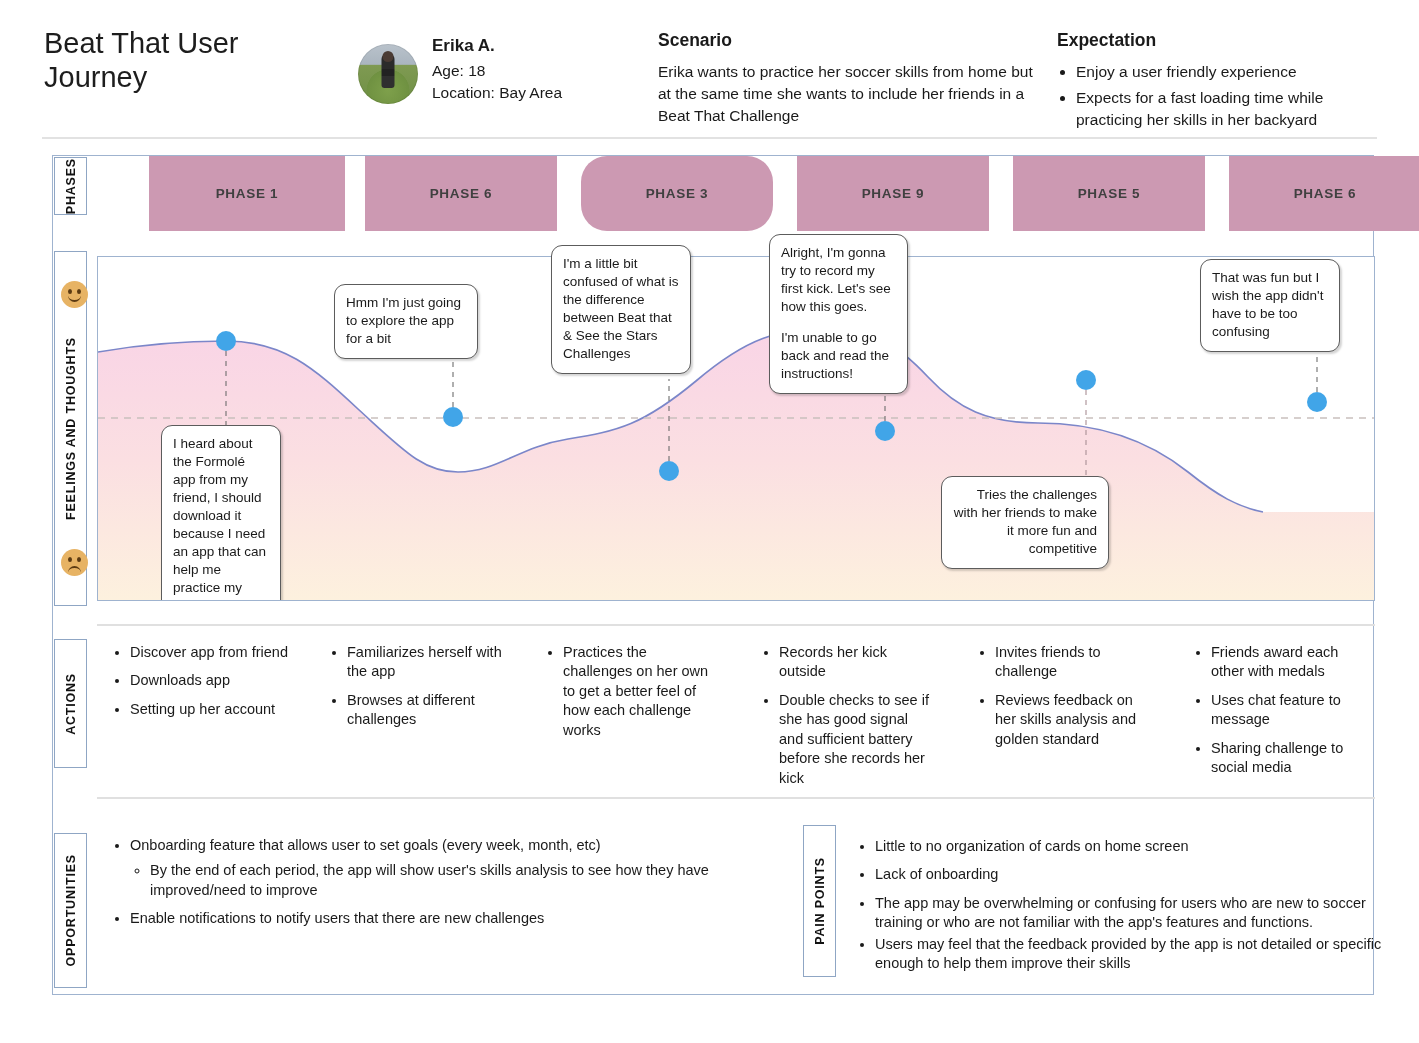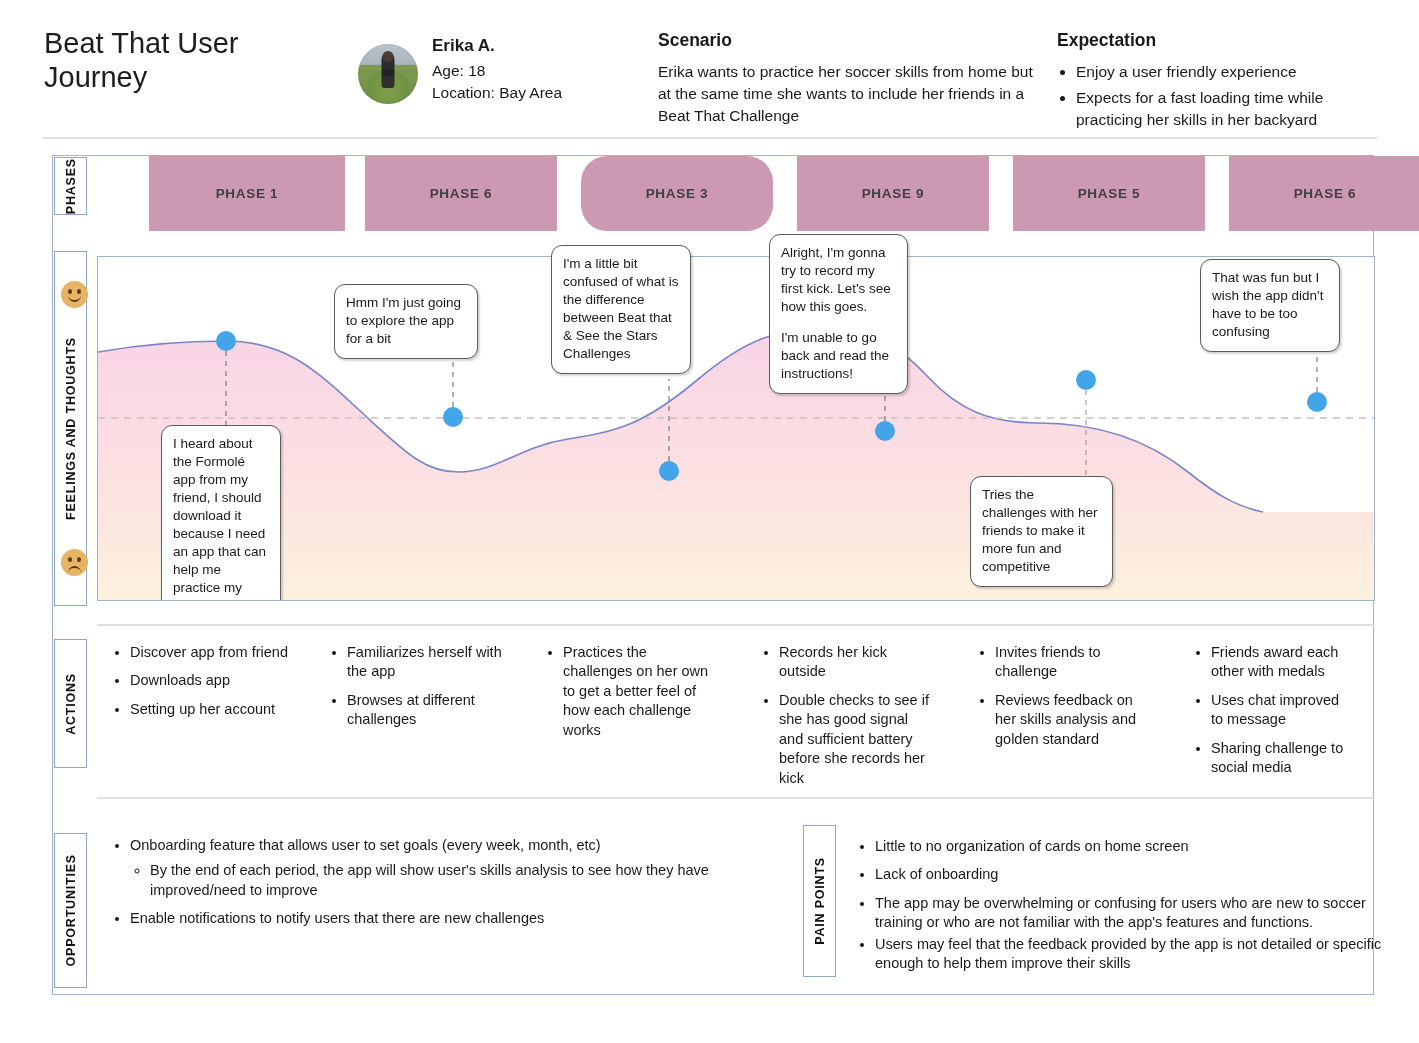--- a/index.html
+++ b/index.html
@@ -206,21 +206,21 @@
   <div class="bubble" style="left:281px; top:128px; width:144px;">
     <p>Hmm I'm just going to explore the app for a bit</p>
   </div>
   <div class="bubble" style="left:498px; top:89px; width:140px;">
     <p>I'm a little bit confused of what is the difference between Beat that &amp; See the Stars Challenges</p>
   </div>
   <div class="bubble" style="left:716px; top:78px; width:139px;">
     <p>Alright, I'm gonna try to record my first kick. Let's see how this goes.</p>
     <p>I'm unable to go back and read the instructions!</p>
   </div>
-  <div class="bubble" style="left:917px; top:320px; width:143px;">
+  <div class="bubble" style="left:888px; top:320px; width:168px;text-align:right;">
     <p>Tries the challenges with her friends to make it more fun and competitive</p>
   </div>
   <div class="bubble" style="left:1147px; top:103px; width:140px;">
     <p>That was fun but I wish the app didn't have to be too confusing</p>
   </div>
 
   <div class="sep" style="left:44px; top:468px; width:1278px;"></div>
 
   <div class="vlabel" style="left:1px; top:483px; width:33px; height:129px;">
     <span>ACTIONS</span>
@@ -252,21 +252,21 @@
   </div>
   <div class="act-col" style="left:925px; top:487px; width:164px;">
     <ul class="bullets">
       <li>Invites friends to challenge</li>
       <li>Reviews feedback on her skills analysis and golden standard</li>
     </ul>
   </div>
   <div class="act-col" style="left:1141px; top:487px; width:160px;">
     <ul class="bullets">
       <li>Friends award each other with medals</li>
-      <li>Uses chat improved to message</li>
+      <li>Uses chat feature to message</li>
       <li>Sharing challenge to social media</li>
     </ul>
   </div>
 
   <div class="sep" style="left:44px; top:641px; width:1278px;"></div>
 
   <div class="vlabel" style="left:1px; top:677px; width:33px; height:155px;">
     <span>OPPORTUNITIES</span>
   </div>
   <div style="position:absolute; left:60px; top:680px; width:680px;">

